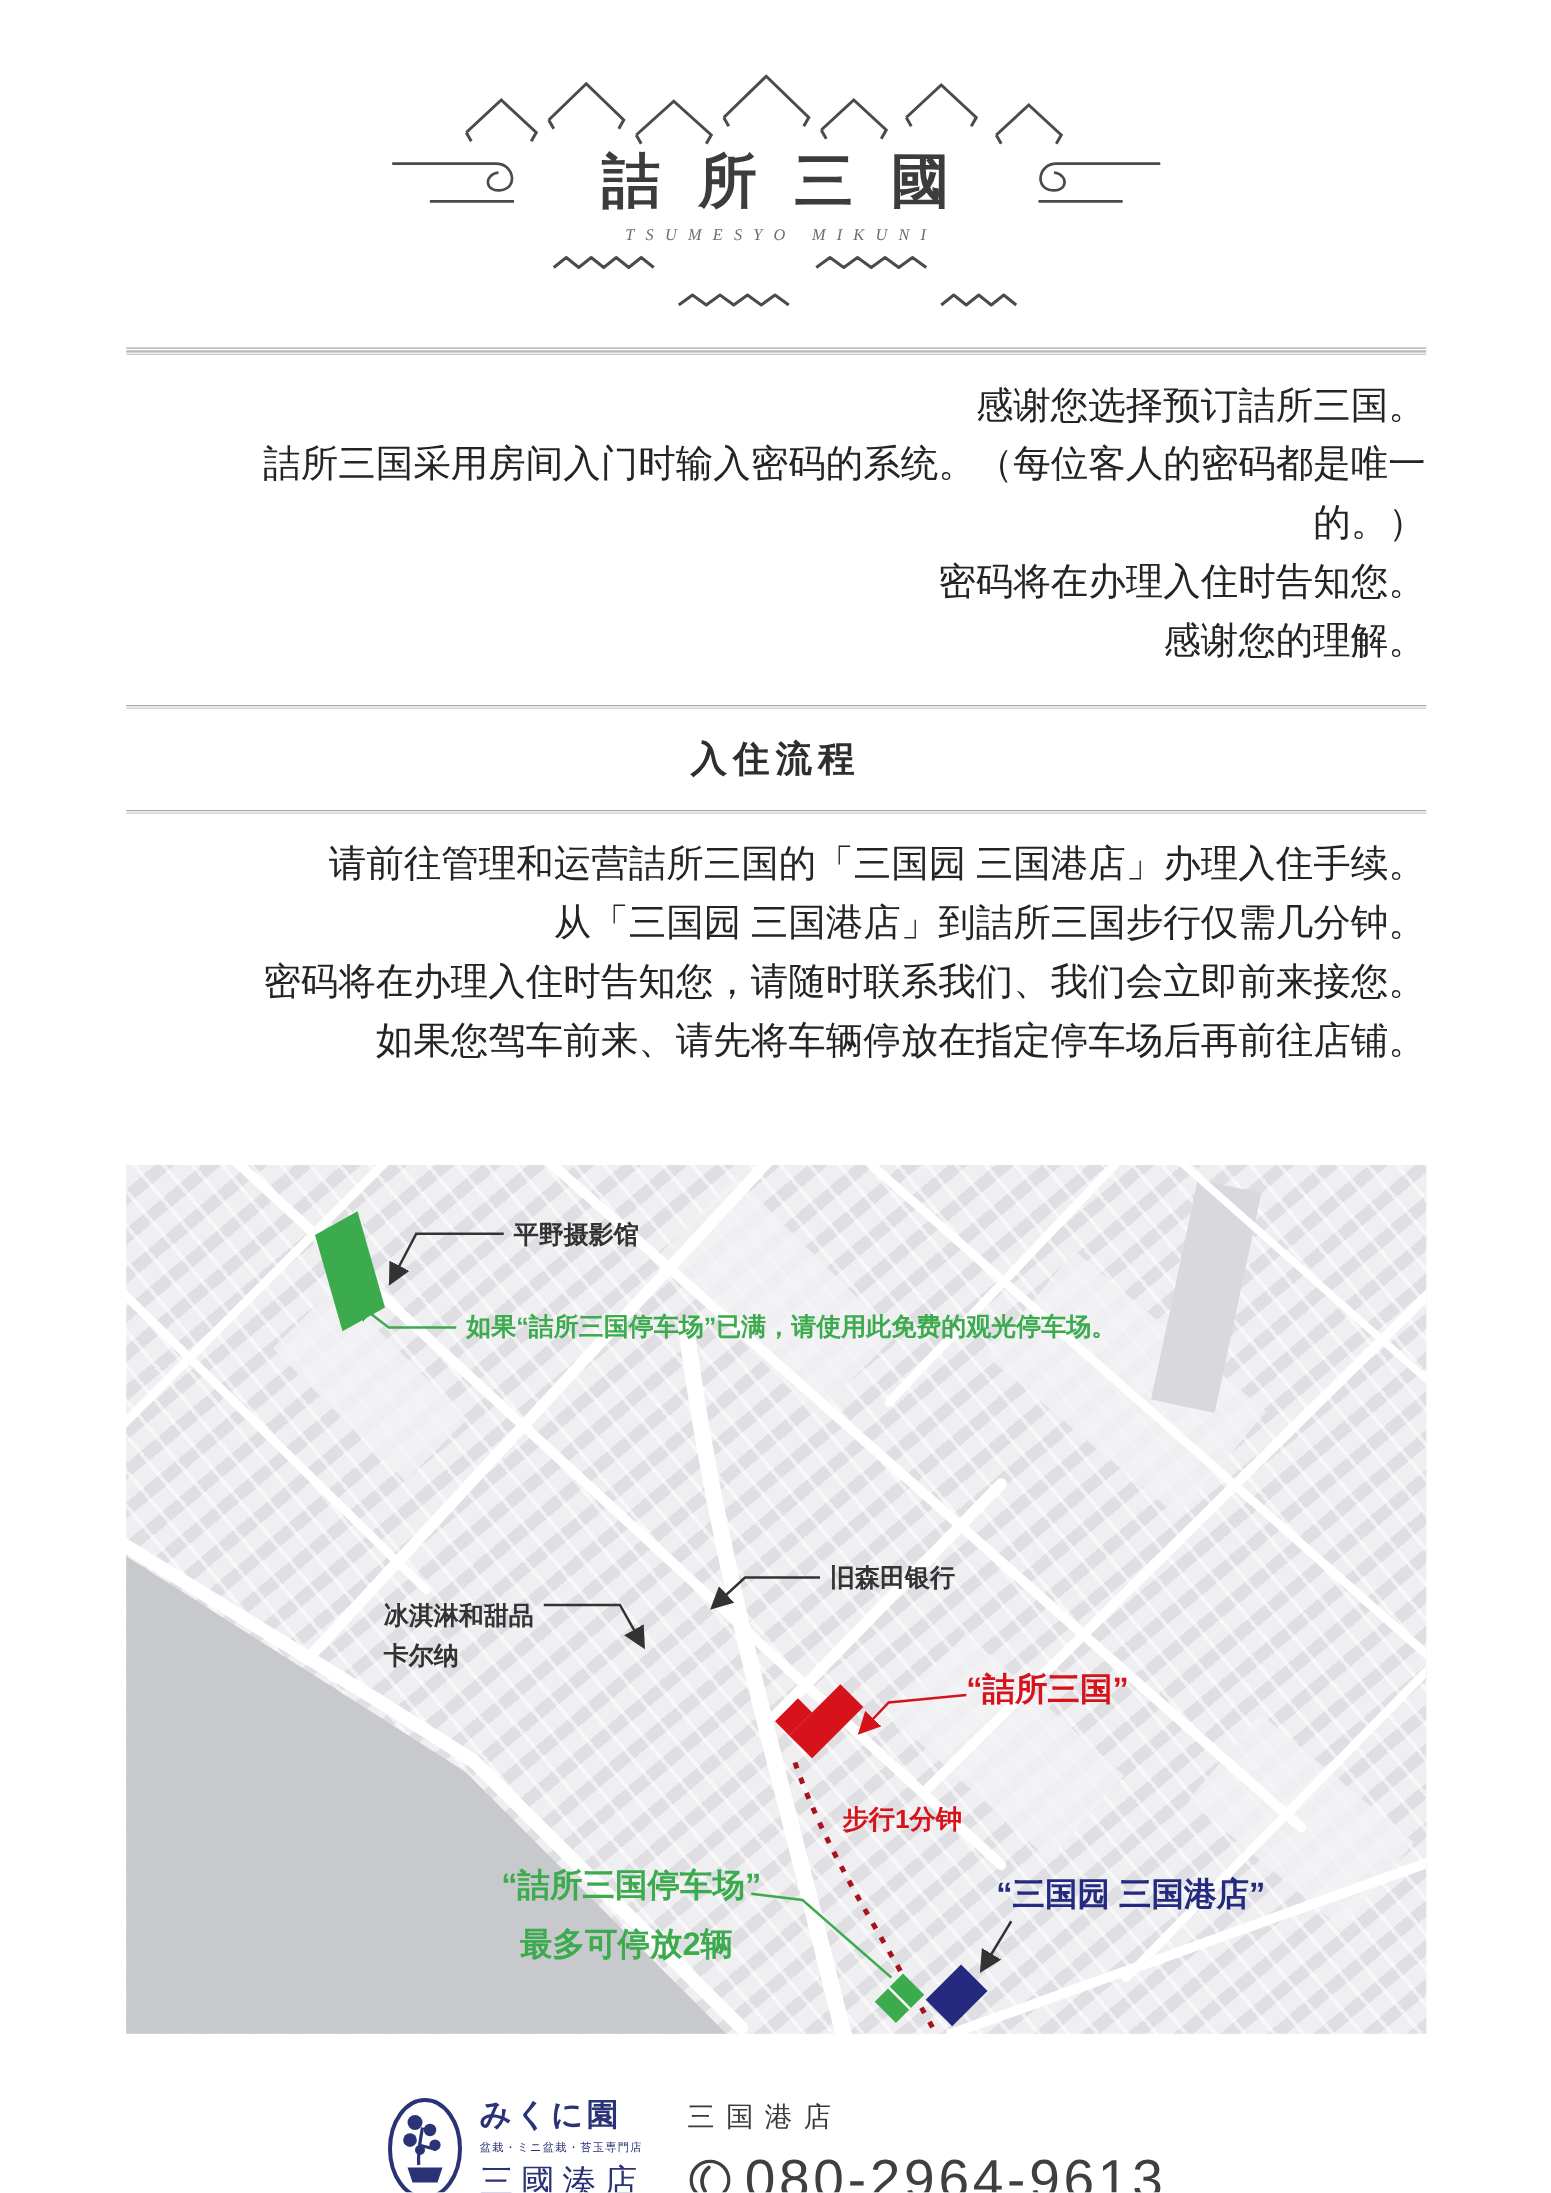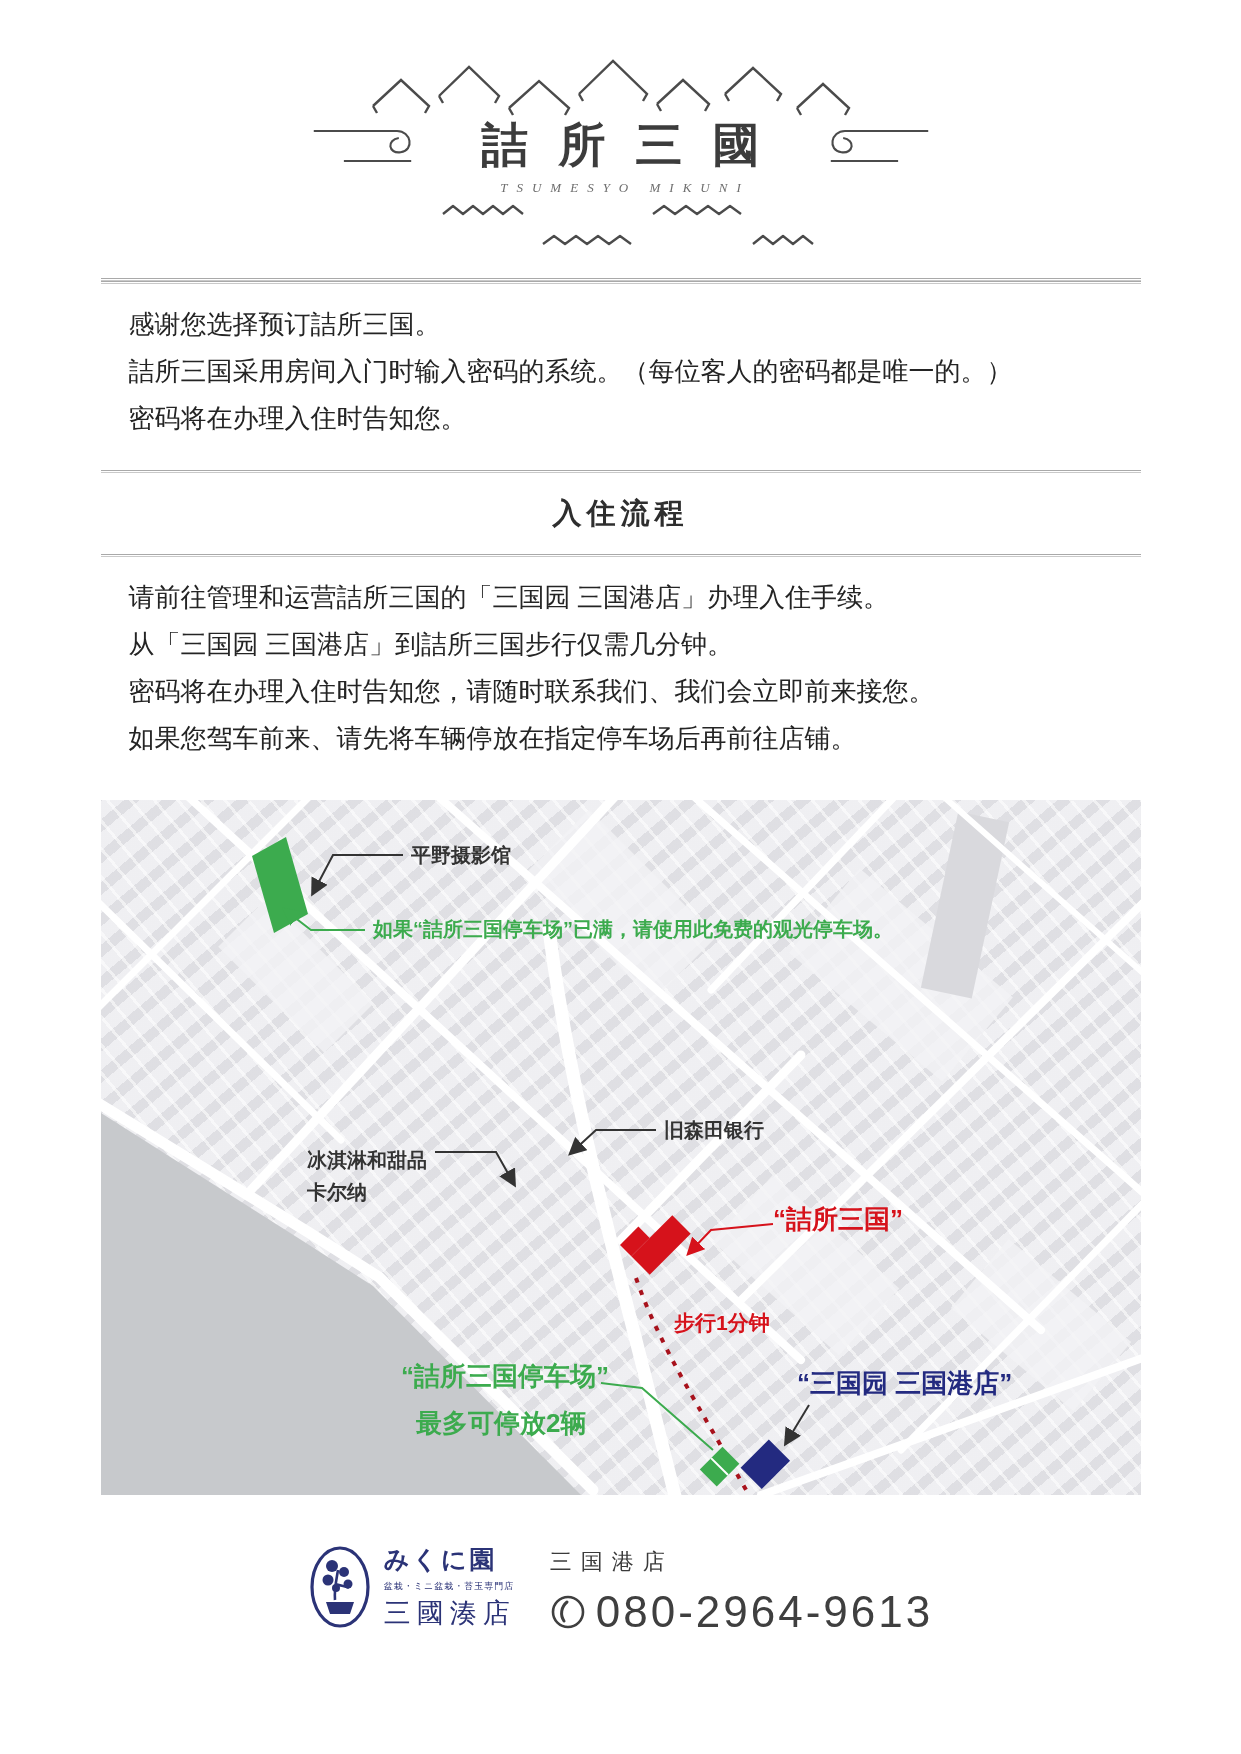--- a/index.html
+++ b/index.html
@@ -27,24 +27,24 @@
   
   .content { width:1040px; margin:0 auto; }
   .sec1 { margin-top:16px; }
   .sec2 { margin-top:28px; }
   .rule { height:3px; border-top:1px solid #a9a9a9; border-bottom:1px solid #c9c9c9; }
   .sec-title {
     text-align:center; font-size:29px; font-weight:600; letter-spacing:5px;
     color:#2e2e2e; margin:21px 0 20px;
   }
   .para { padding:17px 0 0 28px; }
-  .para p { font-size:26px; line-height:47px; color:#242424; }
+  .para p { font-size:30px; line-height:47px; color:#242424;text-align:right; }
   
   .map {
-    position:relative; width:1040px; height:695px; margin:38px auto 0;
+    position:relative; width:1040px; height:695px; margin:76px auto 0;
     background-color:#ebebee;
     background-image:
       repeating-linear-gradient(50deg, rgba(255,255,255,.55) 0 3px, rgba(255,255,255,0) 3px 18px),
       repeating-linear-gradient(-40deg, rgba(208,208,214,.45) 0 10px, rgba(242,242,245,.6) 10px 24px);
   }
   .map svg { position:absolute; inset:0; }
   .road { stroke:#ffffff; fill:none; stroke-linecap:round; }
   .ml { font-family:"Liberation Sans","DejaVu Sans",sans-serif; font-weight:700; }
   .ml-black { font-size:20px; fill:#333333; }
   .ml-big { font-size:26px; }
@@ -111,20 +111,21 @@
     </svg>
   </header>
 
   <section class="content sec1">
     <div class="rule"></div>
     <div class="rule"></div>
     <div class="para">
       <p>感谢您选择预订詰所三国。</p>
       <p>詰所三国采用房间入门时输入密码的系统。（每位客人的密码都是唯一的。）</p>
       <p>密码将在办理入住时告知您。</p>
+      <p>感谢您的理解。</p>
     </div>
   </section>
 
   <section class="content sec2">
     <div class="rule"></div>
     <h2 class="sec-title">入住流程</h2>
     <div class="rule"></div>
     <div class="para">
       <p>请前往管理和运营詰所三国的「三国园 三国港店」办理入住手续。</p>
       <p>从「三国园 三国港店」到詰所三国步行仅需几分钟。</p>

